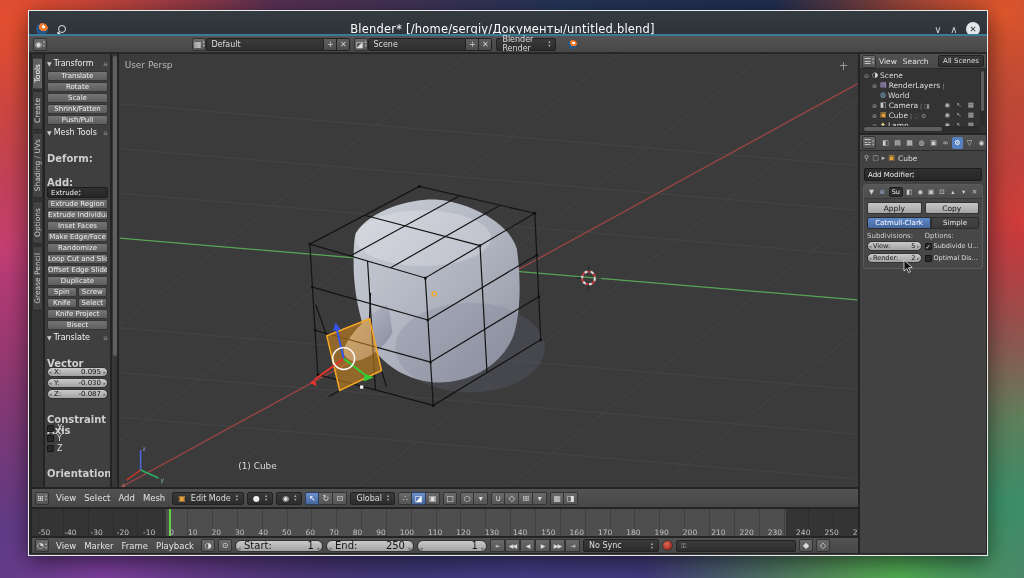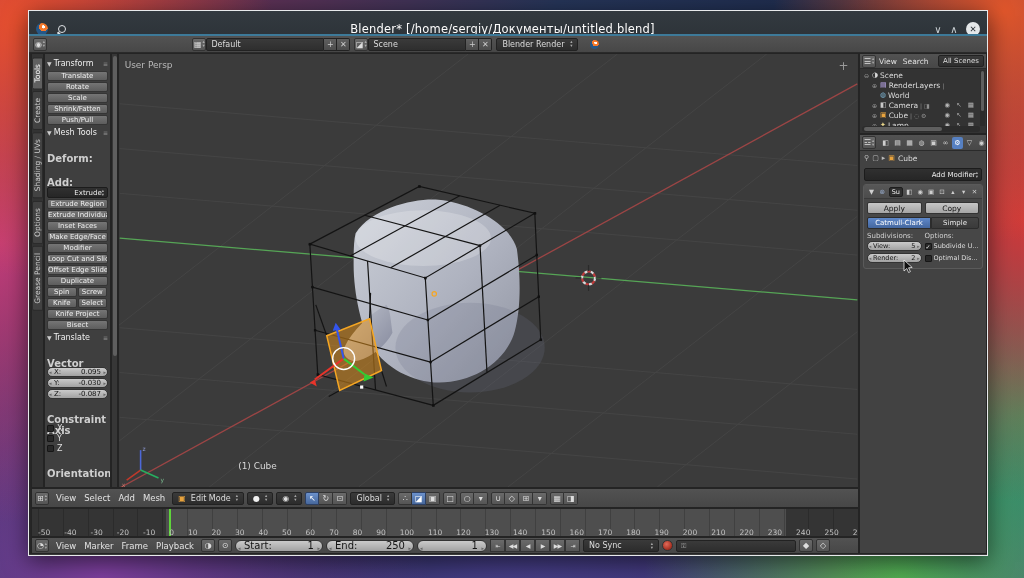--- a/index.html
+++ b/index.html
@@ -71,21 +71,21 @@
   .panel-hdr { height:11px; color:#f0f0f0; font-size:8px; display:flex; align-items:center; gap:2px; margin:2px 0 2px 0; }
   .panel-hdr .tri { font-size:6px; color:#ccc; }
   .panel-hdr .dots { margin-left:auto; color:#999; font-size:6px; }
   .btnwrap { display:flex; flex-wrap:wrap; gap:1px; }
   .tbtn { width:100%; height:10px; border-radius:2px; background:linear-gradient(#757575,#5d5d5d);
     border:1px solid #353535; color:#efefef; font-size:7px; line-height:8px; text-align:center;
     white-space:nowrap; overflow:hidden; }
   .tbtn.half { width:calc(50% - 1px); }
   .shelf-label { font-size:10px; color:#cfcfcf; height:9px; margin-top:15px;font-weight:bold; }
   .menubtn { height:11px; border-radius:2px; background:linear-gradient(#303030,#262626); border:1px solid #1c1c1c;
-    color:#eee; font-size:7px; display:flex; align-items:center; justify-content:flex-end; padding:0 3px; margin:1px 0; }
+    color:#eee; font-size:7px; display:flex; align-items:center; justify-content:flex-start; padding:0 3px; margin:1px 0; }
   .numfield { height:10px; border-radius:5px; background:linear-gradient(#cacaca,#a2a2a2); border:1px solid #333;
     color:#151515; font-size:7px; display:flex; align-items:center; justify-content:space-between;
     padding:0 6px; margin-bottom:1px; position:relative; }
   .numfield::before { content:"◂"; position:absolute; left:1px; font-size:5px; color:#666; }
   .numfield::after { content:"▸"; position:absolute; right:1px; font-size:5px; color:#666; }
   .checkrow { display:flex; align-items:center; gap:3px; height:10px; }
   .checkbox { width:7px; height:7px; background:#282828; border:1px solid #161616; border-radius:1px;
     color:#e8e8e8; font-size:6px; line-height:6px; text-align:center; }
   .shelf-scroll { left:82px; top:0; width:7px; height:435px; background:#373737; }
   .shelf-scroll .thumb { position:absolute; left:1px; top:2px; width:4px; height:300px; background:#5f5f5f; border-radius:2px; }
@@ -221,21 +221,21 @@
       <span class="iconbox">◪<span class="updown">
             <span>▴</span>
             <span>▾</span>
           </span></span>
       <span class="sel-main" style="width:98px;">
           <span>Scene</span>
         </span>
       <span class="sel-btn">+</span>
       <span class="sel-btn">✕</span>
     </span>
-    <span class="darkdrop" style="width:82px; justify-content:space-between;">
+    <span class="darkdrop" style="width:60px; justify-content:space-between;">
       <span>Blender Render</span>
         <span class="updown">
           <span>▴</span>
           <span>▾</span>
         </span>
     </span>
     <span class="blender-dot" style="margin-left:8px;"></span>
   </div>
 
   <div class="area">
@@ -277,21 +277,21 @@
             <span>▴</span>
             <span>▾</span>
           </span>
       </div>
       <div class="btnwrap">
 
       <div class="tbtn">Extrude Region</div>
           <div class="tbtn">Extrude Individual</div>
           <div class="tbtn">Inset Faces</div>
           <div class="tbtn">Make Edge/Face</div>
-          <div class="tbtn">Modifier</div>
+          <div class="tbtn">Randomize</div>
           <div class="tbtn">Loop Cut and Slide</div>
           <div class="tbtn">Offset Edge Slide</div>
           <div class="tbtn">Duplicate</div>
           <div class="tbtn half">Spin</div>
           <div class="tbtn half">Screw</div>
           <div class="tbtn half">Knife</div>
           <div class="tbtn half">Select</div>
           <div class="tbtn">Knife Project</div>
           <div class="tbtn">Bisect</div>
         </div>

